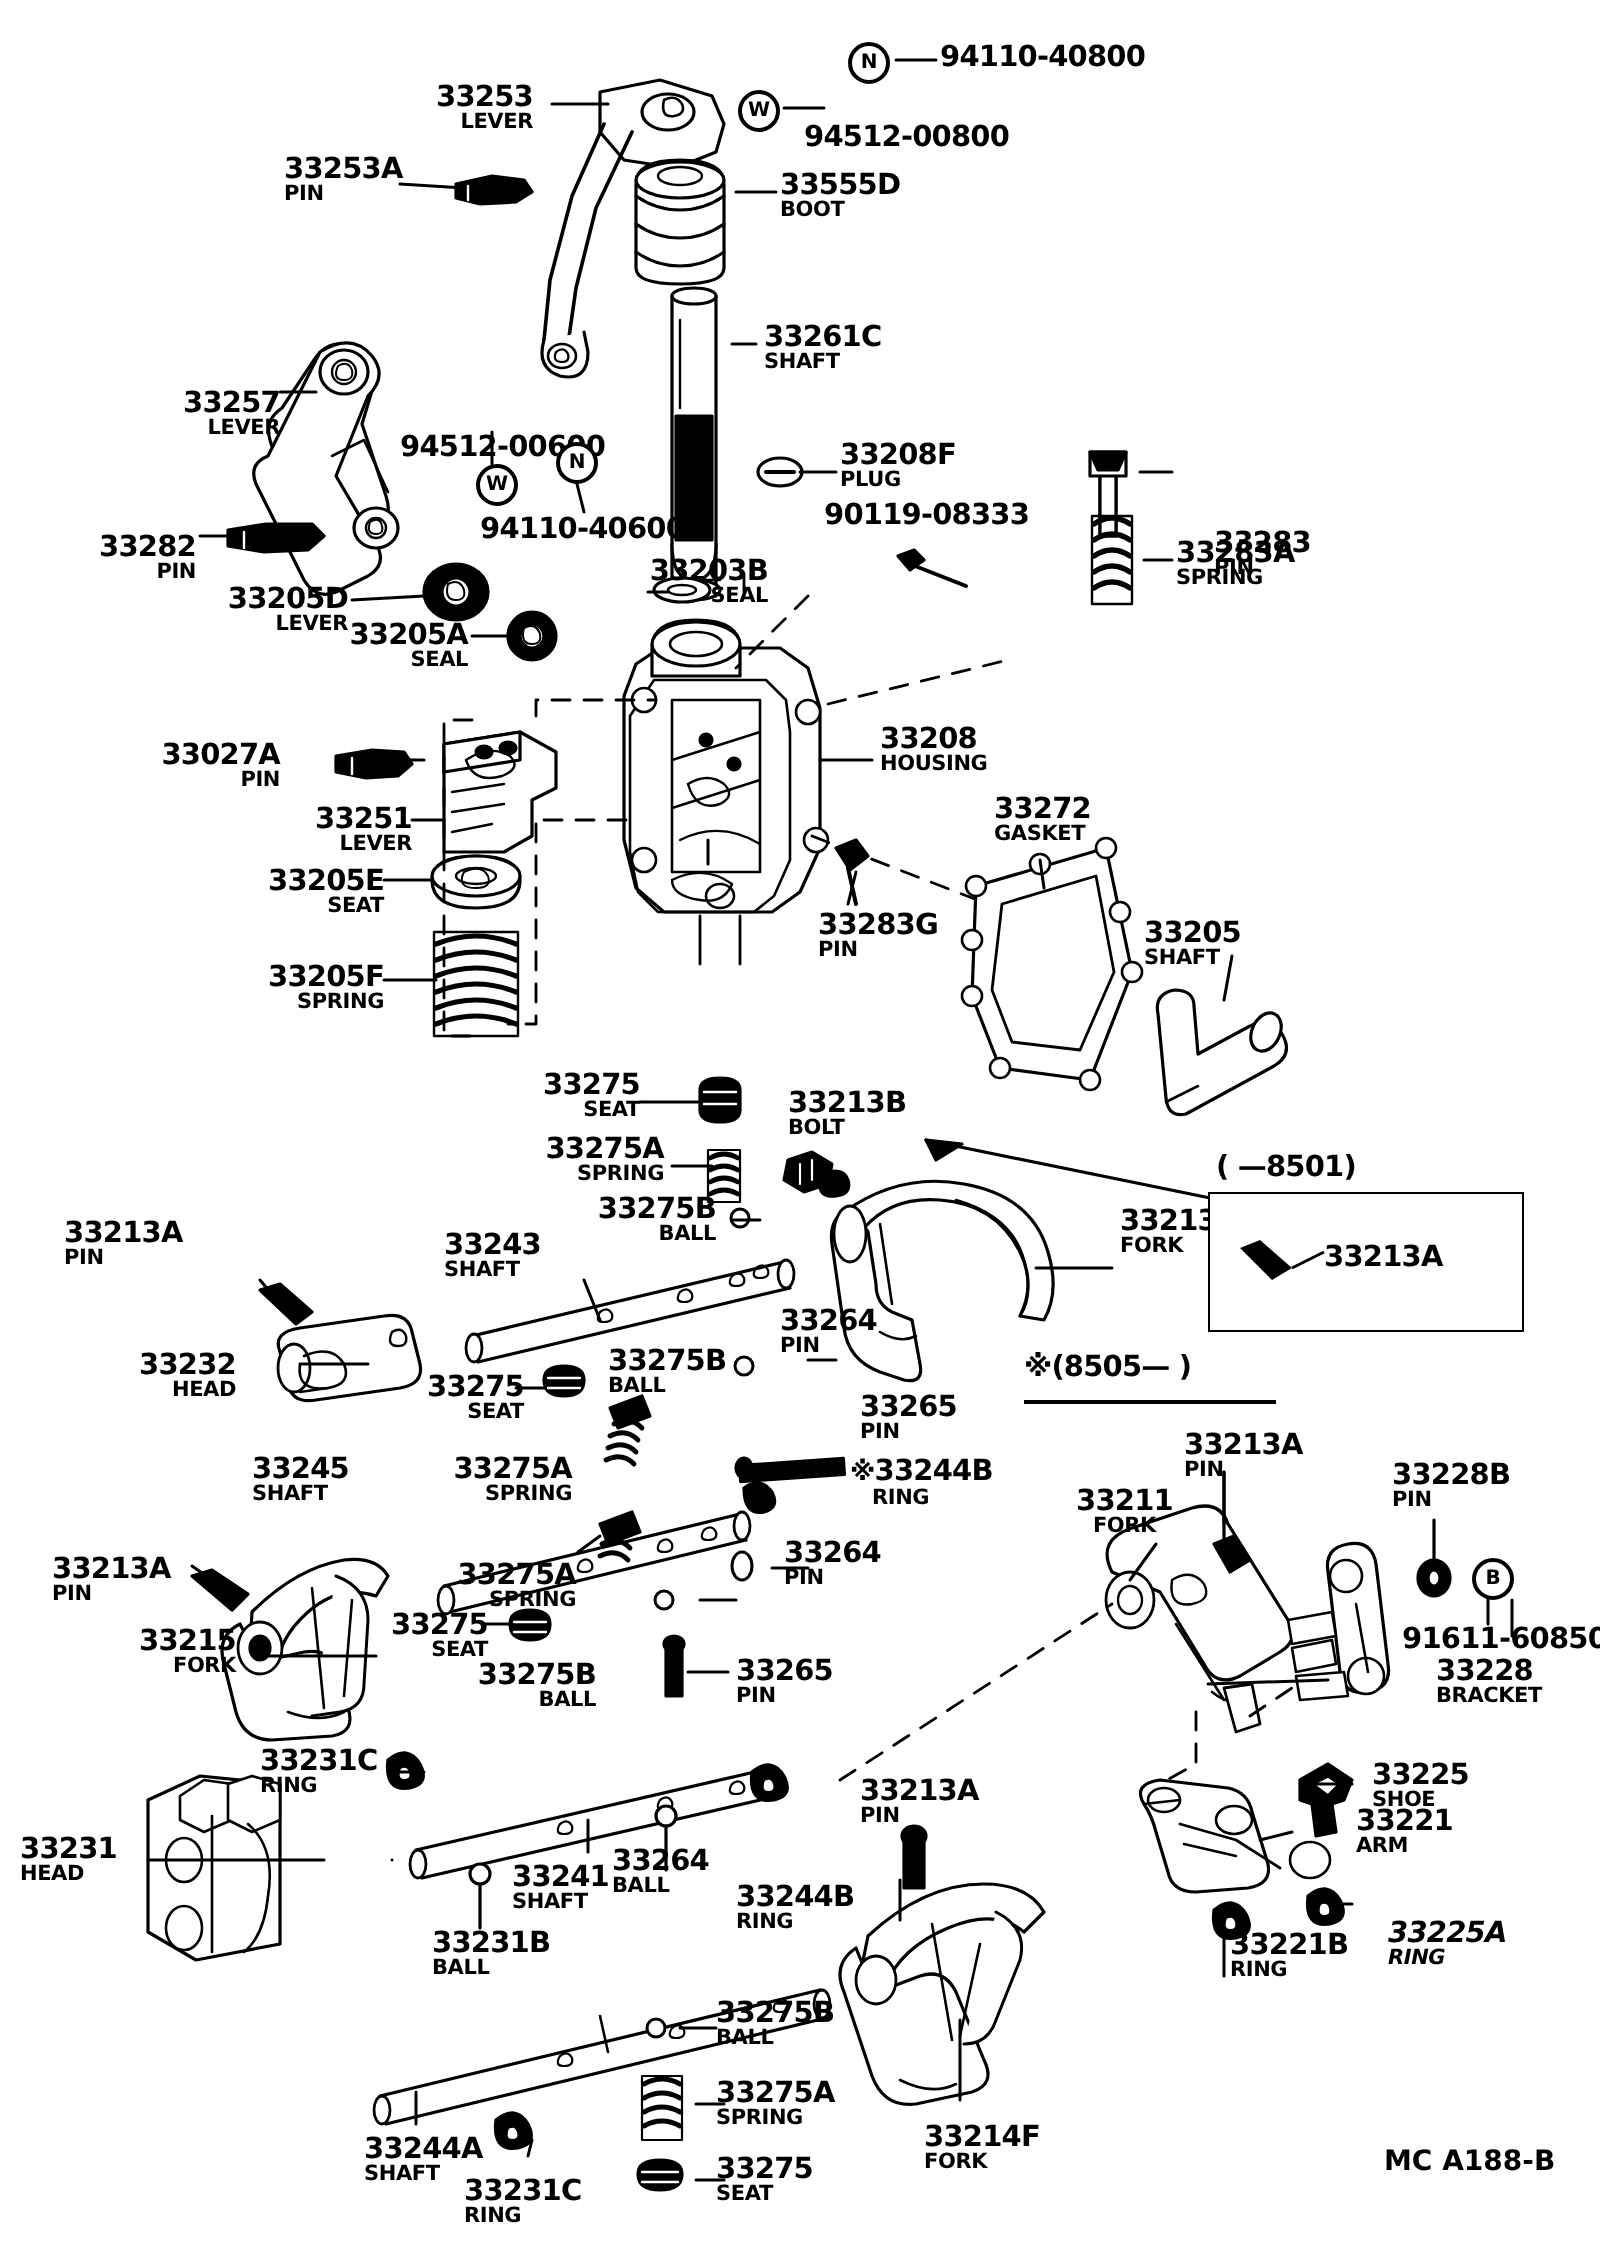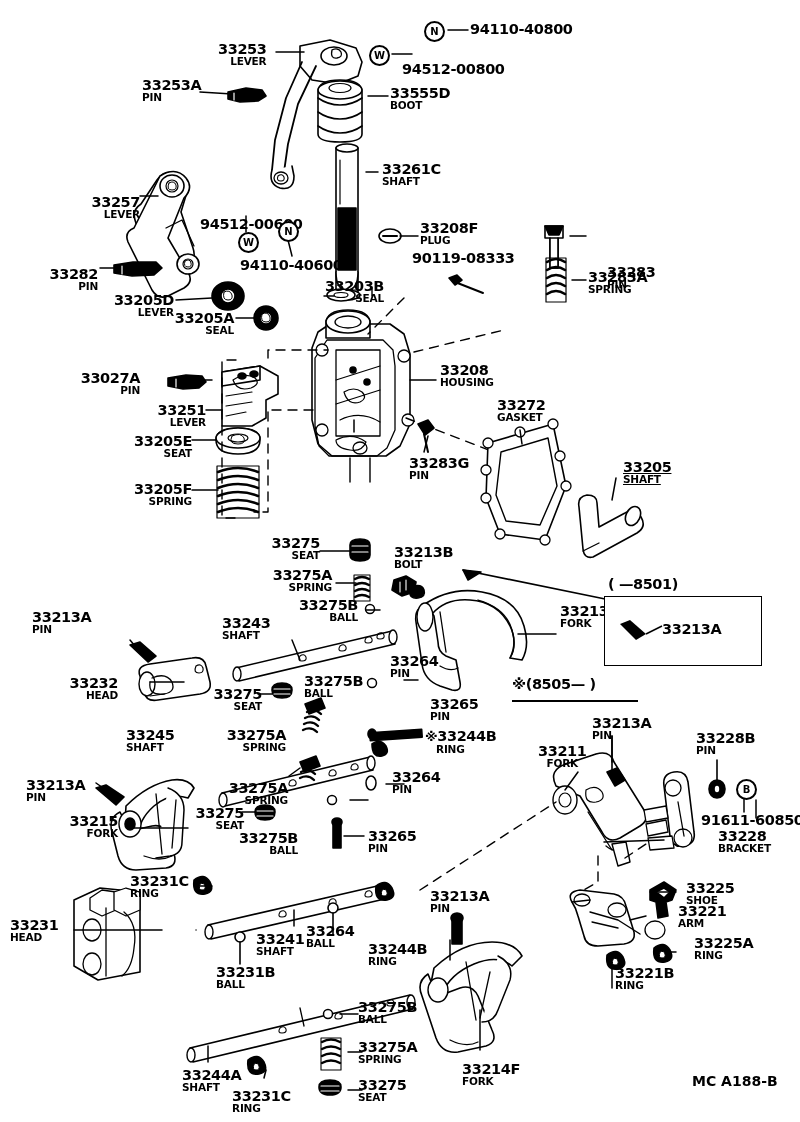--- a/index.html
+++ b/index.html
@@ -655,21 +655,21 @@
 <div class="lbl" style="left:497px;top:398px;">
   <span class="num">33272</span>
   <span class="nm">GASKET</span>
 </div>
 
 <div class="lbl" style="left:409px;top:456px;">
   <span class="num">33283G</span>
   <span class="nm">PIN</span>
 </div>
 
-<div class="lbl" style="left:623px;top:460px;text-decoration:underline;">
+<div class="lbl" style="left:572px;top:460px;">
   <span class="num">33205</span>
   <span class="nm">SHAFT</span>
 </div>
 
 <div class="lbl r" style="left:258px;top:536px;width:62px;">
   <span class="num">33275</span>
   <span class="nm">SEAT</span>
 </div>
 
 <div class="lbl r" style="left:250px;top:568px;width:82px;">
@@ -816,21 +816,21 @@
 <div class="lbl" style="left:686px;top:881px;">
   <span class="num">33225</span>
   <span class="nm">SHOE</span>
 </div>
 
 <div class="lbl" style="left:678px;top:904px;">
   <span class="num">33221</span>
   <span class="nm">ARM</span>
 </div>
 
-<div class="lbl" style="left:694px;top:936px;">
+<div class="lbl" style="left:694px;top:960px;font-style:italic;">
   <span class="num">33225A</span>
   <span class="nm">RING</span>
 </div>
 
 <div class="lbl" style="left:615px;top:966px;">
   <span class="num">33221B</span>
   <span class="nm">RING</span>
 </div>
 
 <div class="lbl" style="left:130px;top:874px;">

